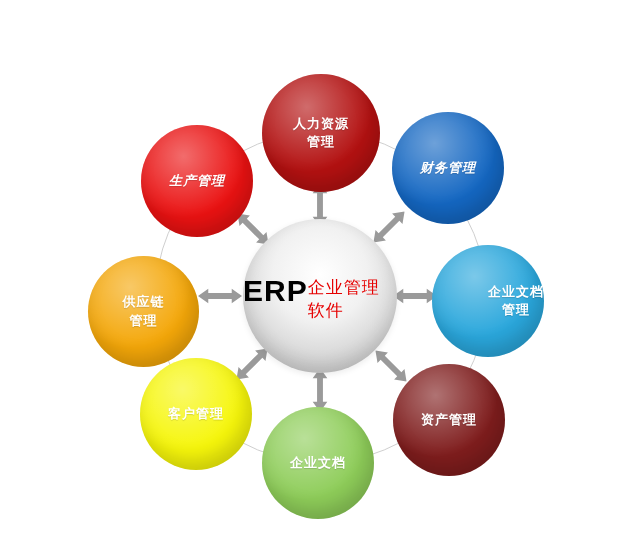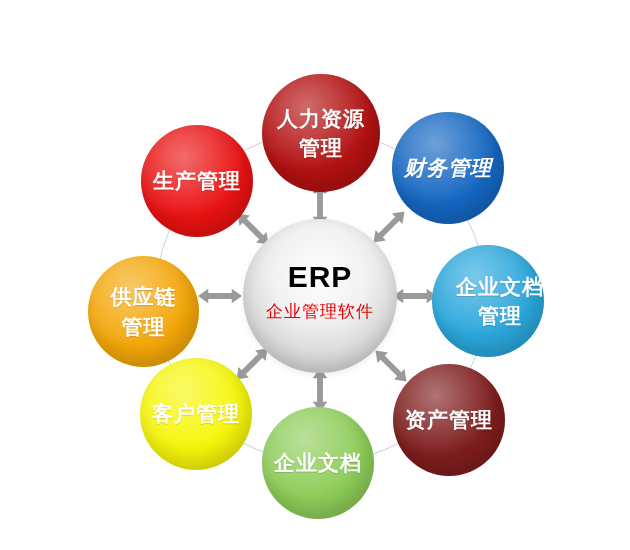--- a/index.html
+++ b/index.html
@@ -53,21 +53,21 @@
     position: absolute;
     inset: 0;
     border-radius: 50%;
     background: radial-gradient(circle at 38% 28%, rgba(255,255,255,0.38), rgba(255,255,255,0) 58%);
     pointer-events: none;
   }
   .node-label {
     position: relative;
     color: #ffffff;
     font-weight: bold;
-    font-size: 21px;
+    font-size: 13px;
     letter-spacing: 1px;
     text-align: center;
     line-height: 1.4;
     text-shadow: 0 1px 1px rgba(0,0,0,0.15);
   }
   .node-label span { display: block; }
 
   .pos-hr         { left: 262px; top:  74px; width: 118px; height: 118px; }
   .pos-finance    { left: 392px; top: 112px; width: 112px; height: 112px; font-style: italic; }
   .pos-docs       { left: 432px; top: 245px; width: 112px; height: 112px; justify-content: flex-end; }
@@ -80,21 +80,20 @@
   
   .center-node {
     position: absolute;
     left: 243px; top: 219px;
     width: 154px; height: 154px;
     border-radius: 50%;
     z-index: 3;
     background: radial-gradient(circle at 50% 36%, #ffffff 0%, #f1f1f1 38%, #d2d2d2 72%, #bdbdbd 100%);
     box-shadow: inset 0 -8px 16px rgba(0,0,0,0.12), 0 2px 6px rgba(0,0,0,0.08);
     display: flex;
-    flex-direction: column;
     align-items: center;
     justify-content: center;
   }
   .center-title {
     font-size: 30px;
     font-weight: bold;
     color: #000000;
     letter-spacing: 1px;
     margin-top: -10px;
   }
@@ -202,21 +201,21 @@
   </div>
 
   <div class="node pos-supply" style="background-color: rgb(244, 167, 9);">
     <div class="sheen"></div>
     <div class="node-label">
       <span>供应链</span>
       <span>管理</span>
     </div>
   </div>
 
-  <div class="node pos-production" style="background-color: rgb(234, 18, 18);">
+  <div class="node pos-production" style="background-color: rgb(234, 18, 18); font-style: italic;">
     <div class="sheen"></div>
     <div class="node-label">
       <span>生产管理</span>
       <span></span>
     </div>
   </div>
 
   <div class="center-node">
     <div class="center-title">ERP</div>
     <div class="center-subtitle" style="color: rgb(230, 0, 0);">企业管理软件</div>

